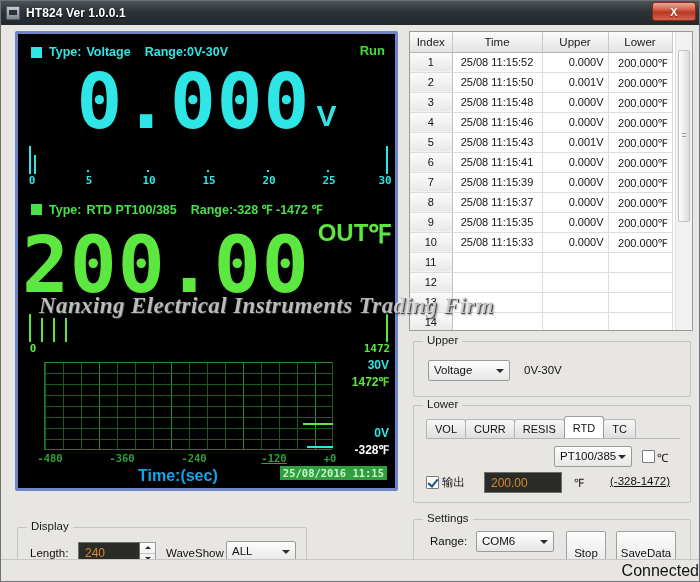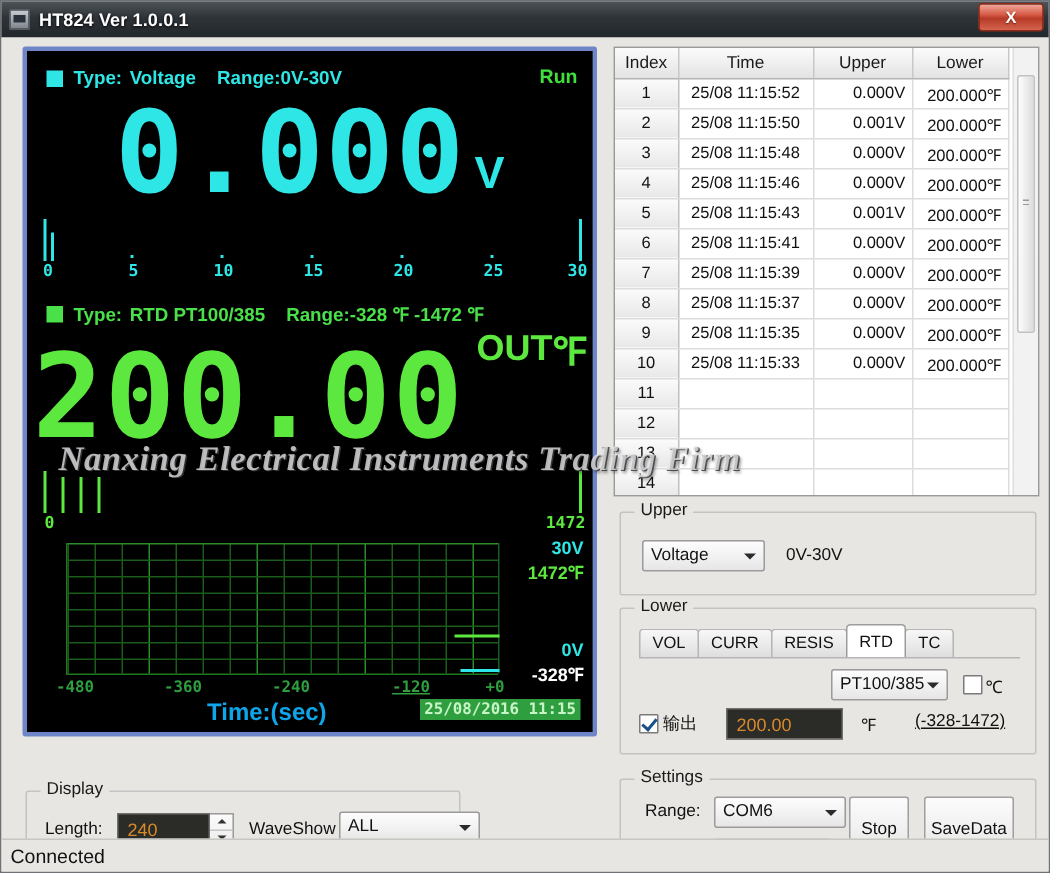--- a/index.html
+++ b/index.html
@@ -476,23 +476,24 @@
   .spinner .sp.up { border-bottom: 1px solid #c4c4c4; }
 
   
   #statusbar {
     position: absolute;
     left: 0; right: 0; bottom: 0;
     height: 22px;
     border-top: 1px solid #c8c6c2;
     display: flex; align-items: center;
     padding-left: 6px;
-    font-size: 13px;
+    font-size: 16px;
     color: #111;
     background: #e8e6e2;
+    justify-content: flex-end;
   }
 </style>
 </head>
 <body>
 
 <div id="window">
 
   <div id="titlebar">
     <span class="tb-icon"></span>
     <span class="tb-title">HT824 Ver 1.0.0.1</span>
@@ -768,21 +769,21 @@
       </div>
 
       <span class="statictext" style="position:absolute;left:160px;top:69px;">℉</span>
       <span class="statictext" style="position:absolute;left:196px;top:69px;text-decoration:underline;">(-328-1472)</span>
     </div>
 
     <div class="groupbox" id="gb-settings">
       <span class="gb-title">Settings</span>
 
       <span class="statictext" style="position:absolute;left:16px;top:15px;">Range:</span>
-      <div class="combo" style="position:absolute;left:62px;top:11px;width:88px;">
+      <div class="combo" style="position:absolute;left:62px;top:11px;width:78px;">
         <span class="cval">COM6</span>
         <span class="arrowbox"></span>
       </div>
 
       <span class="statictext" style="position:absolute;left:16px;top:43px;">Interval:</span>
       <div class="combo" style="position:absolute;left:62px;top:39px;width:78px;">
         <span class="cval">2S</span>
         <span class="arrowbox"></span>
       </div>
 
@@ -798,21 +799,21 @@
       <div class="darkfield" style="position:absolute;left:60px;top:14px;width:62px;height:22px;">
         <span>240</span>
       </div>
       <div class="spinner" style="position:absolute;left:122px;top:14px;">
         <div class="sp up"></div>
         <div class="sp dn"></div>
       </div>
 
       <span class="statictext" style="position:absolute;left:148px;top:19px;">WaveShow</span>
 
-      <div class="combo" style="position:absolute;left:208px;top:13px;width:94px;">
+      <div class="combo" style="position:absolute;left:208px;top:13px;width:70px;">
         <span class="cval">ALL</span>
         <span class="arrowbox"></span>
       </div>
     </div>
 
     <div id="watermark">Nanxing Electrical Instruments Trading Firm</div>
 
     <div id="statusbar">
       <span>Connected</span>
     </div>

